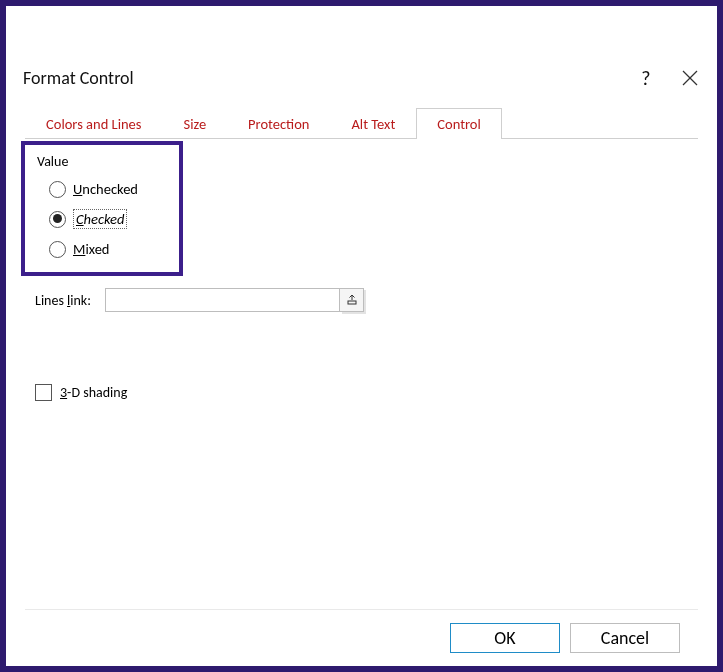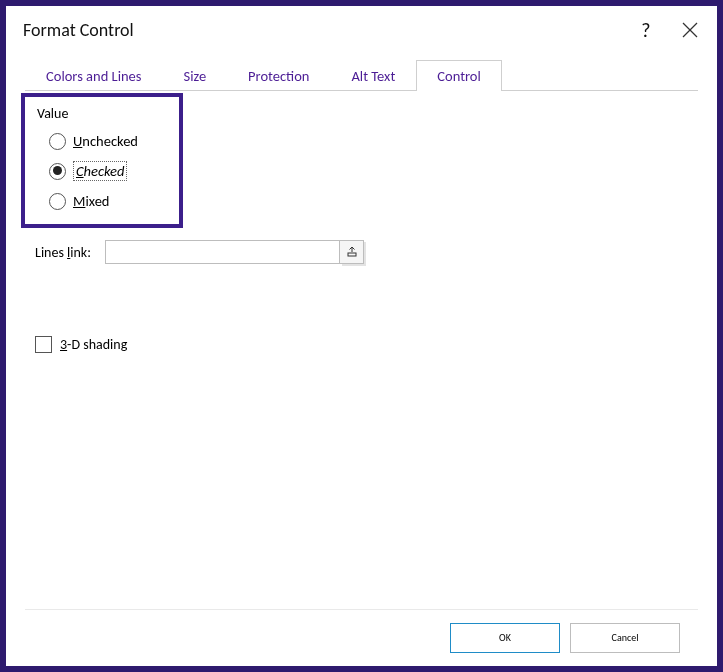--- a/index.html
+++ b/index.html
@@ -17,20 +17,21 @@
       height: 100%;
       border: 1px solid #fff;
       display: flex;
       flex-direction: column;
     }
     .titlebar {
       display: flex;
       align-items: center;
       padding: 8px 4px 8px 16px;
       height: 46px;
+      margin-top: 48px;
     }
     .title {
       flex: 1;
       font-size: 18px;
       color: #111;
     }
     .tb-btn {
       width: 44px;
       height: 40px;
       display: flex;
@@ -48,21 +49,21 @@
       flex-direction: column;
     }
     .tabs {
       display: flex;
       align-items: flex-end;
       border-bottom: 1px solid #cfcfcf;
       height: 32px;
     }
     .tab {
       padding: 6px 20px;
-      color: #4c1d95;
+      color: #b91c1c;
       font-size: 14.5px;
       cursor: pointer;
       border: 1px solid transparent;
       border-bottom: none;
       margin-right: 0px;
       position: relative;
       top: 1px;
     }
     .tab.active {
       border-color: #cfcfcf;
@@ -163,21 +164,21 @@
       gap: 10px;
     }
     .btn {
       width: 110px;
       height: 30px;
       border: 1px solid #bdbdbd;
       background: #fff;
       display: flex;
       align-items: center;
       justify-content: center;
-      font-size: 10px;
+      font-size: 18px;
       cursor: pointer;
     }
     .btn.primary { border-color: #1f8cc7; }
   </style>
 </head>
 <body>
 
 <div class="dialog">
   <div class="titlebar">
     <div class="title">Format Control</div>

